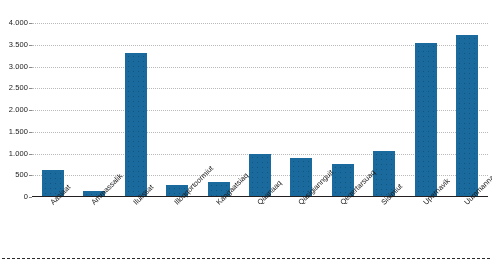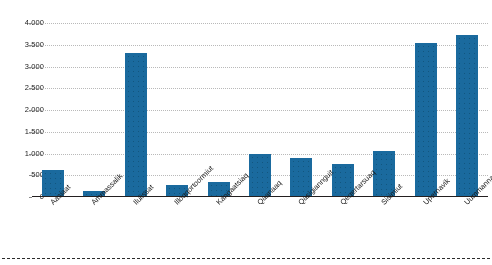--- a/index.html
+++ b/index.html
@@ -45,21 +45,21 @@
     width: 40px;
     text-align: right;
     font-size: 7.5px;
     line-height: 7.5px;
     color: #1a1a1a;
     letter-spacing: 0.1px;
     white-space: nowrap;
   }
   #ytick-labels {
     position: absolute;
-    left: 16px;
+    left: 0;
     top: 23px;
     width: 28px;
     height: 174px;
   }
   #baseline {
     position: absolute;
     left: 32px;
     top: 196px;
     width: 456px;
     height: 0;

